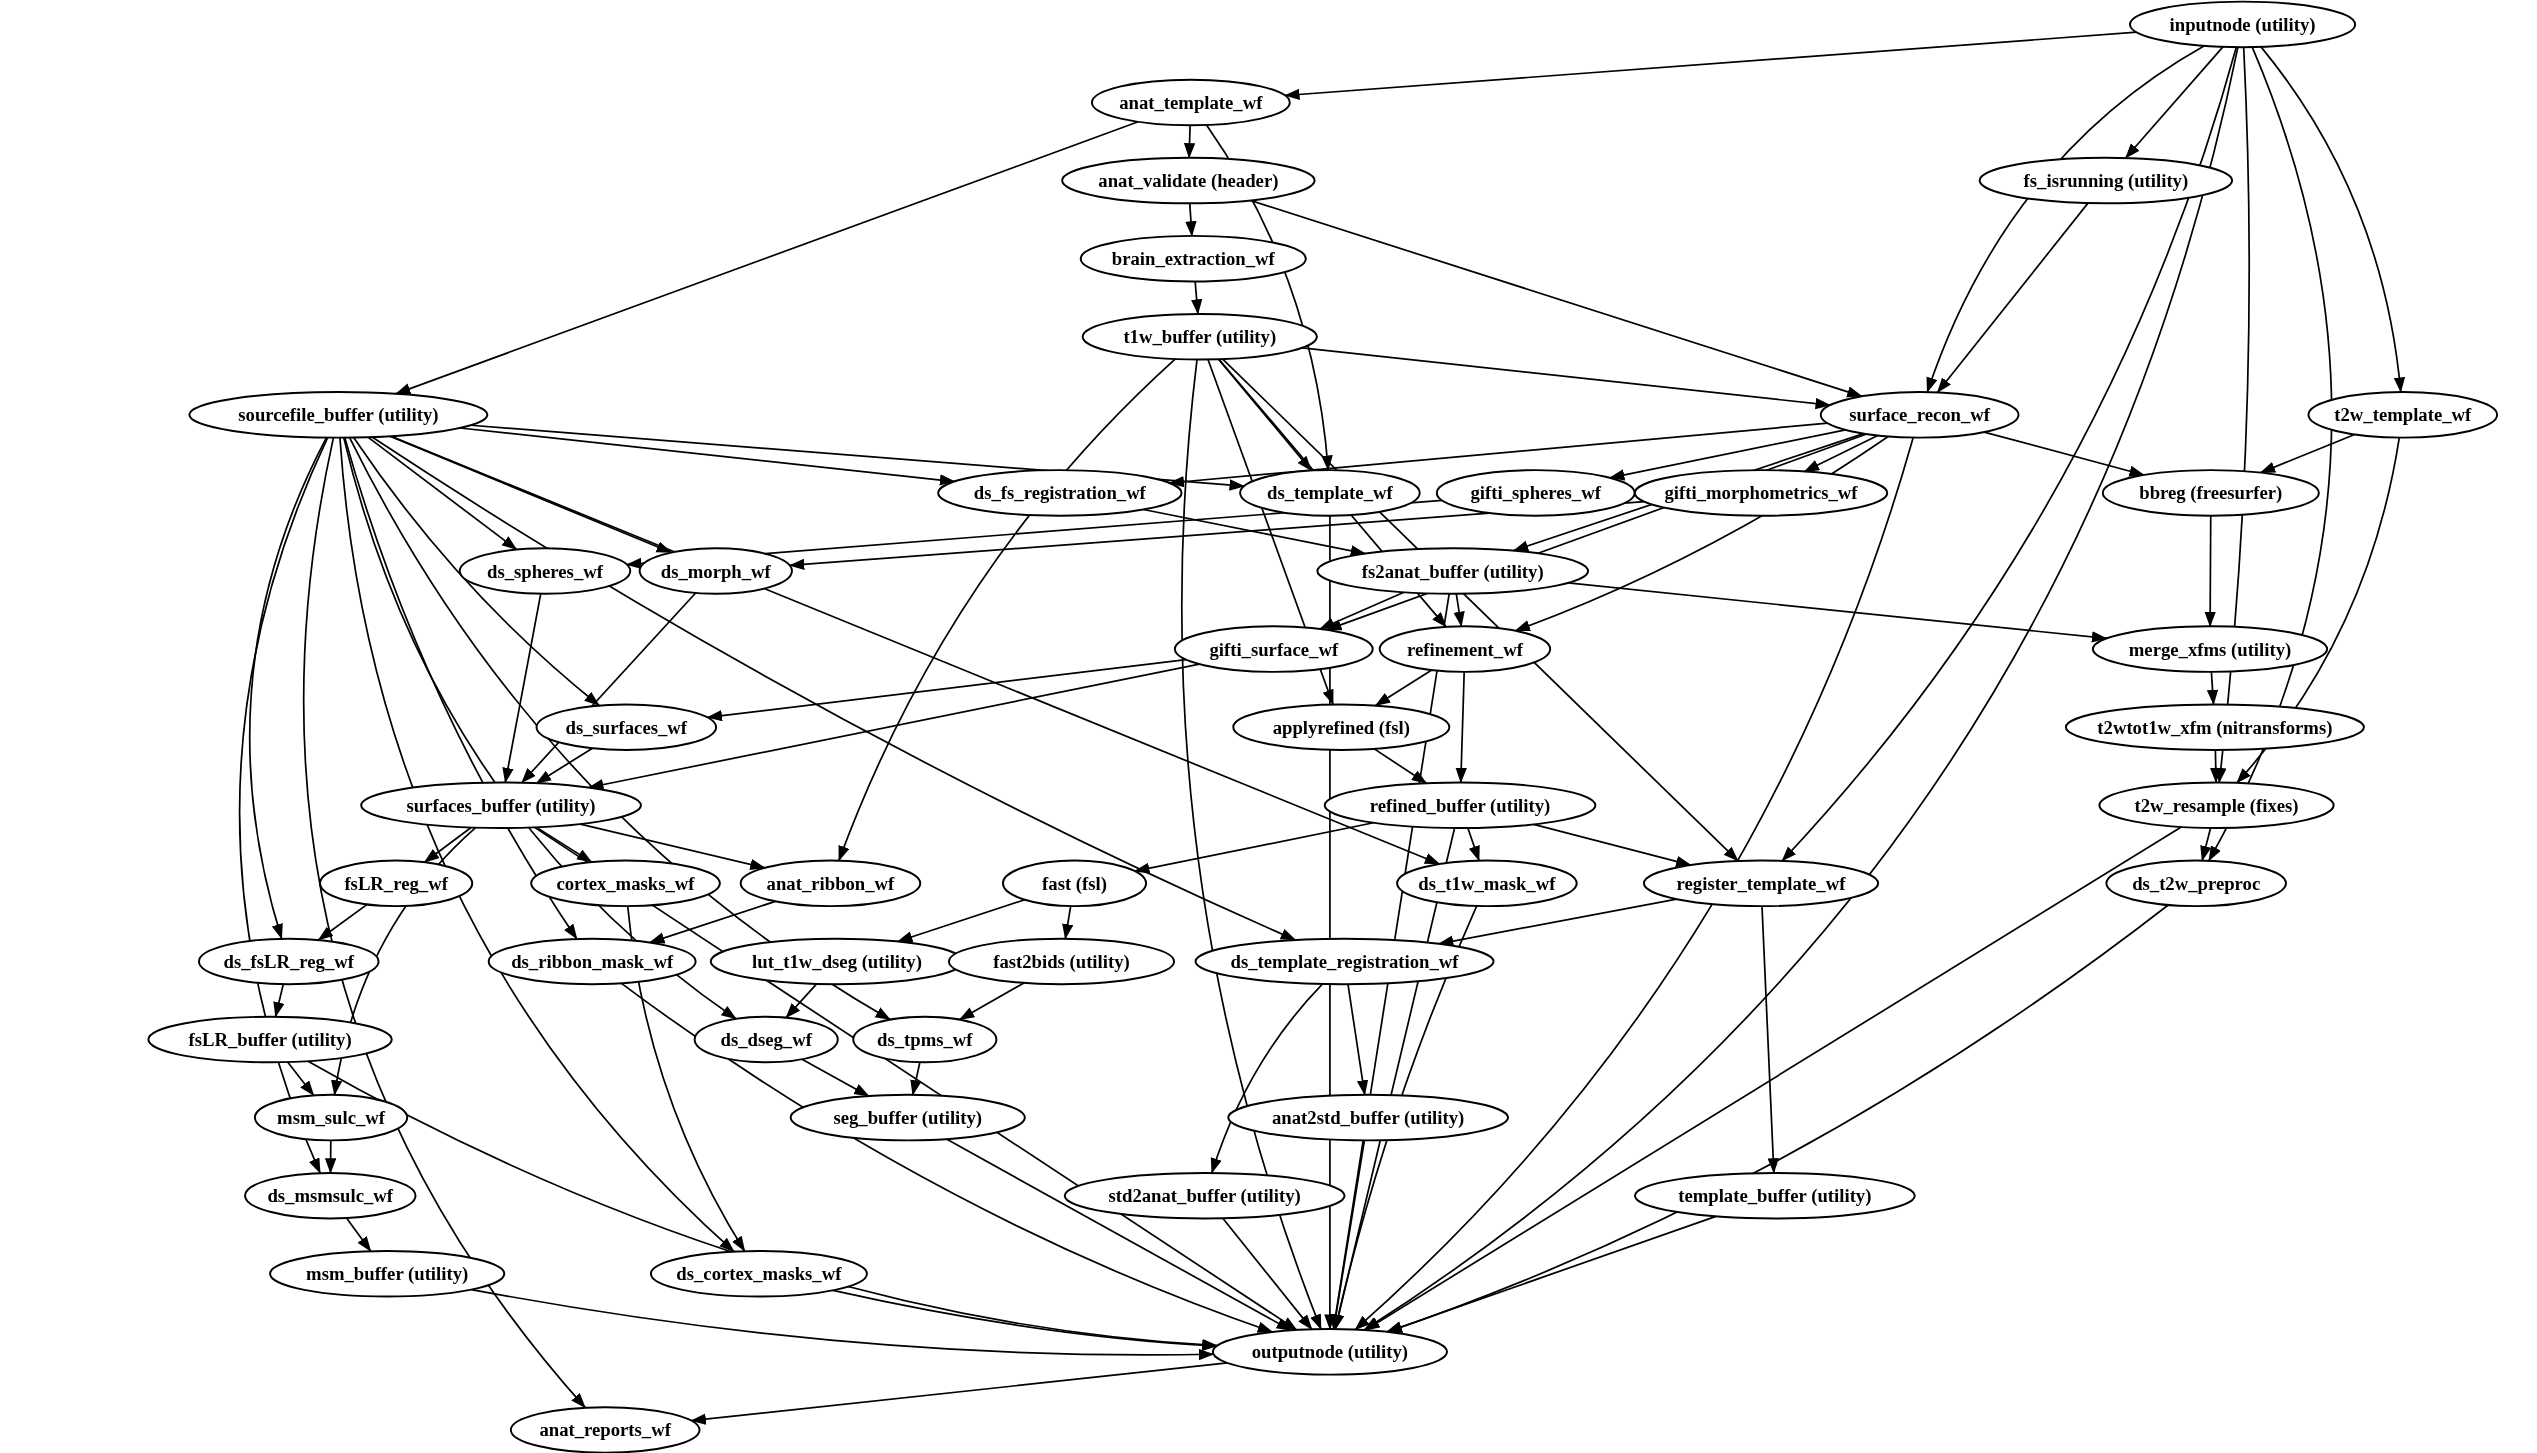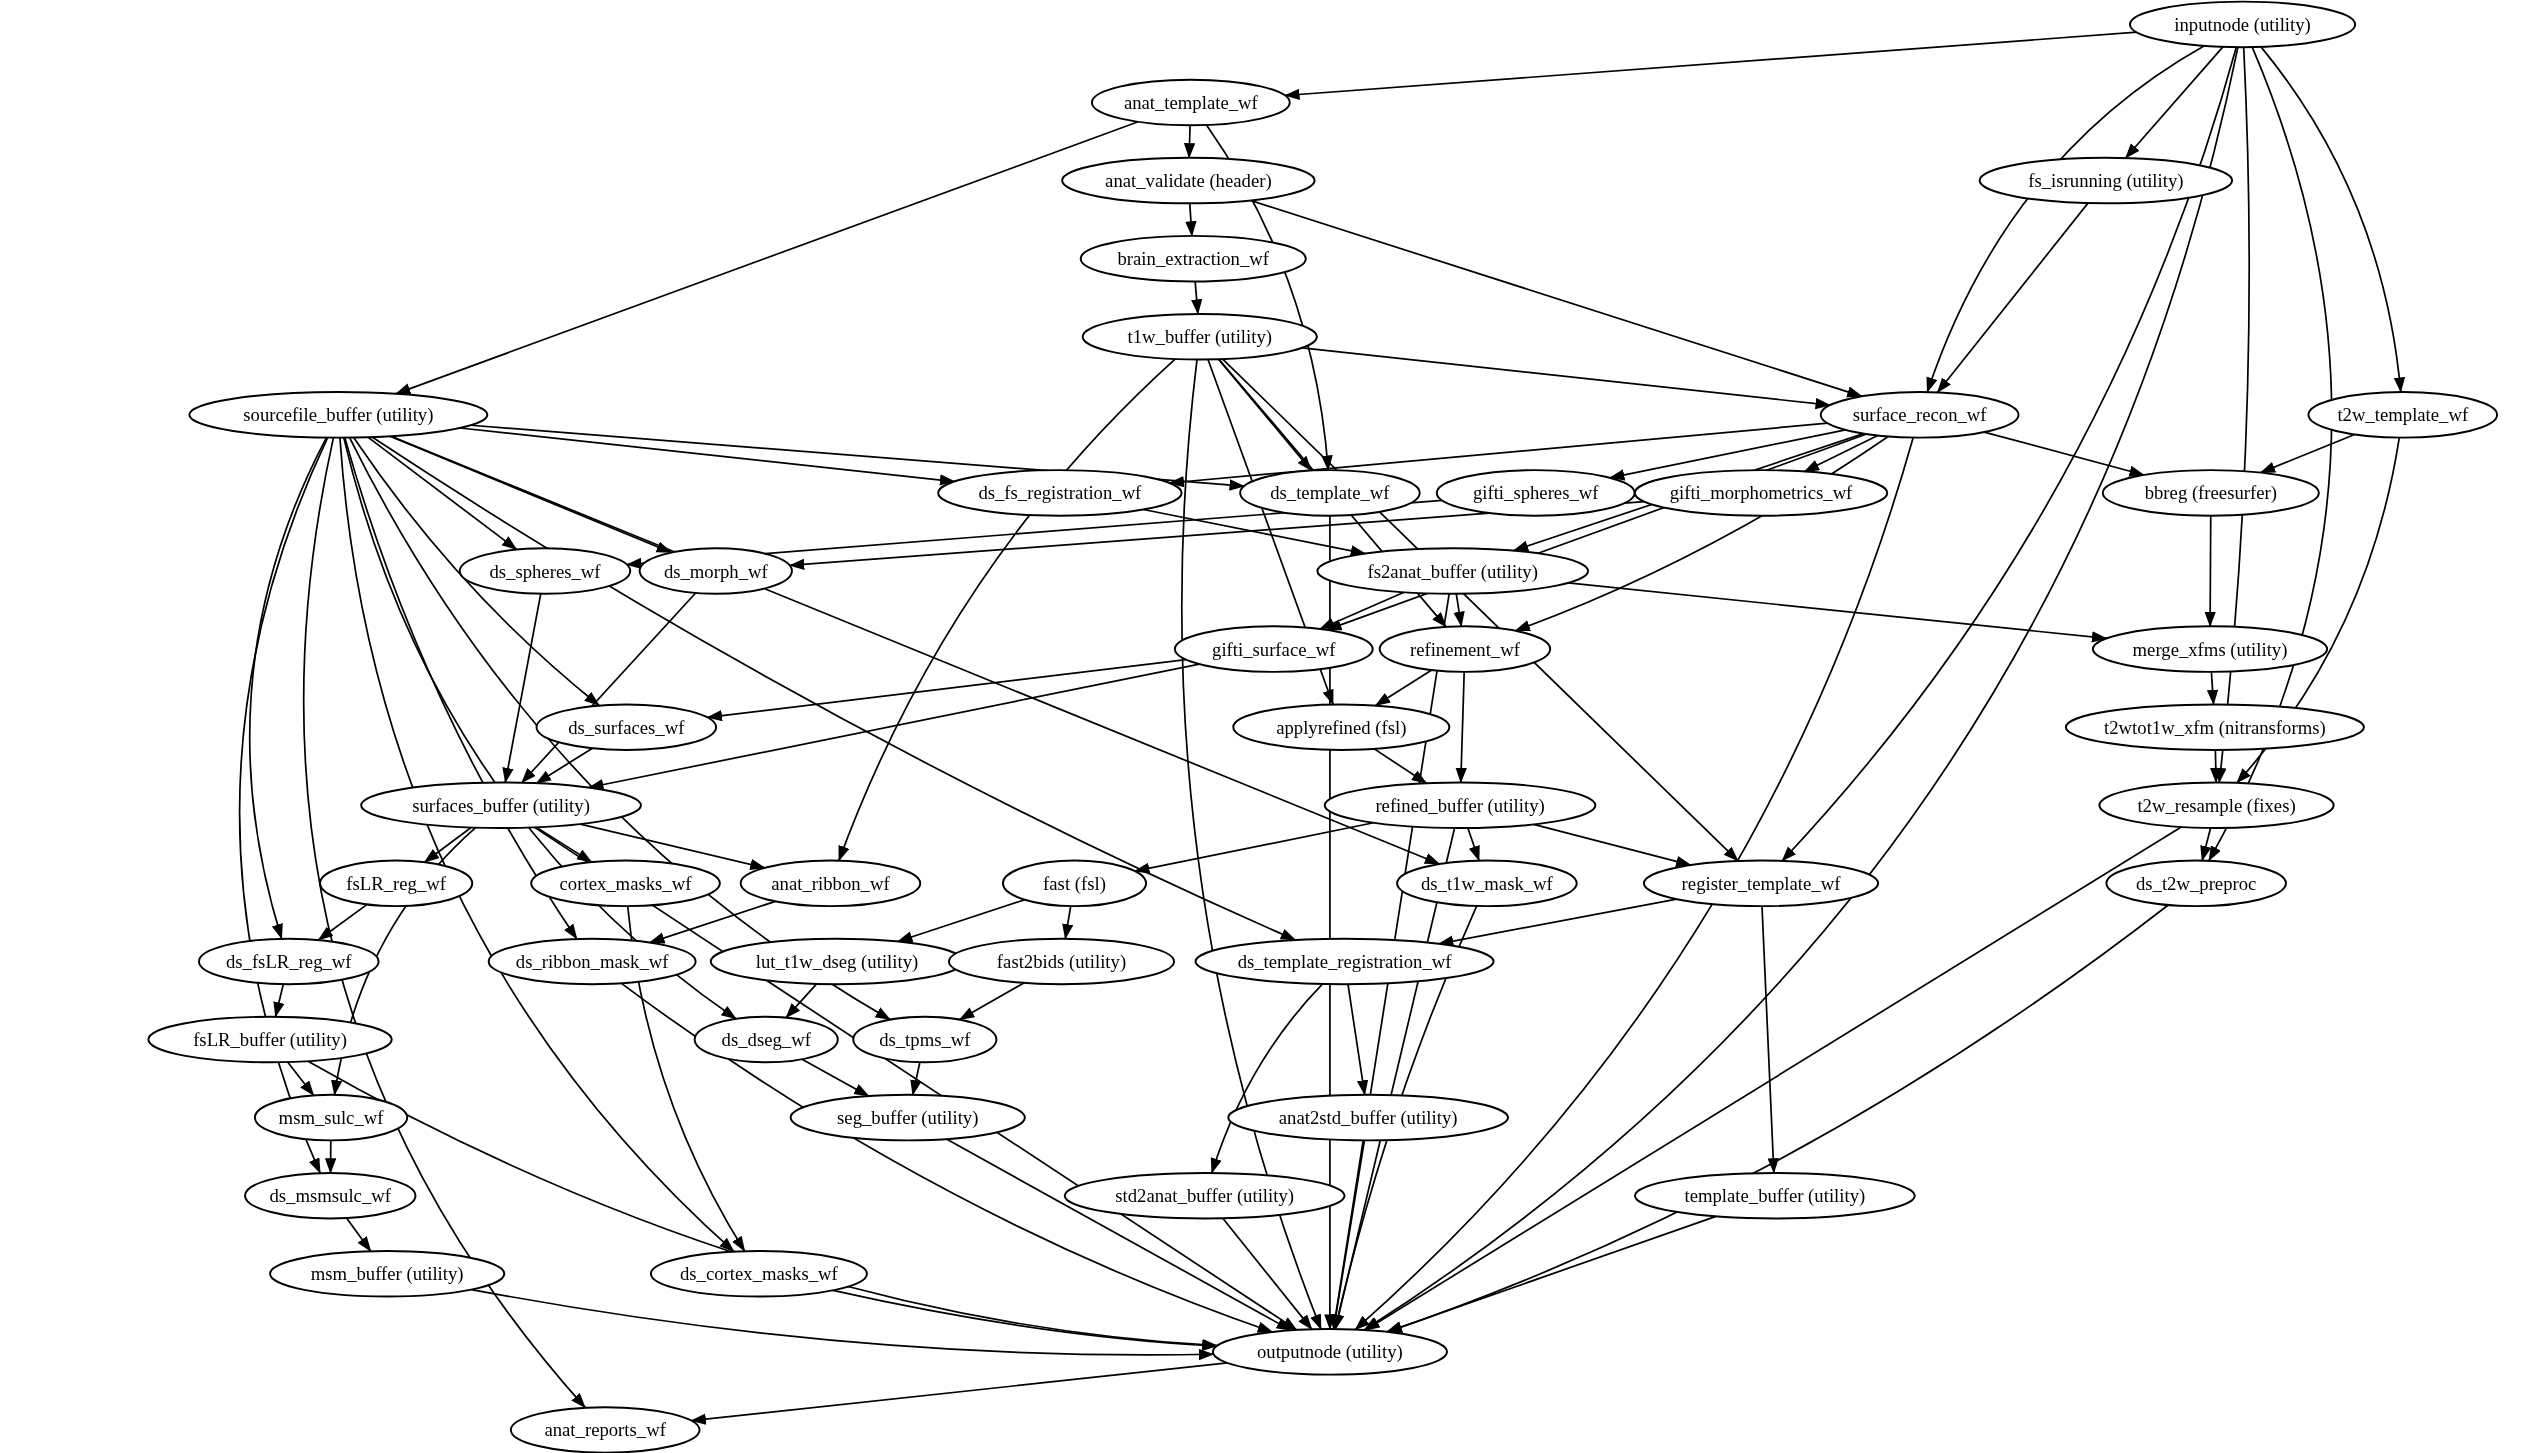--- a/index.html
+++ b/index.html
@@ -3,20 +3,21 @@
 <meta charset="utf-8">
 <style>
   html, body {
     margin: 0;
     padding: 0;
     background: #ffffff;
   }
   .graph-wrap {
     width: 100%;
     background: #fef9c3;
+    font-weight: bold;
   }
   svg {
     display: block;
     width: 100%;
     height: auto;
     background: #ffffff;
   }
   .node-ellipse {
     fill: #ffffff;
     stroke: #000000;

